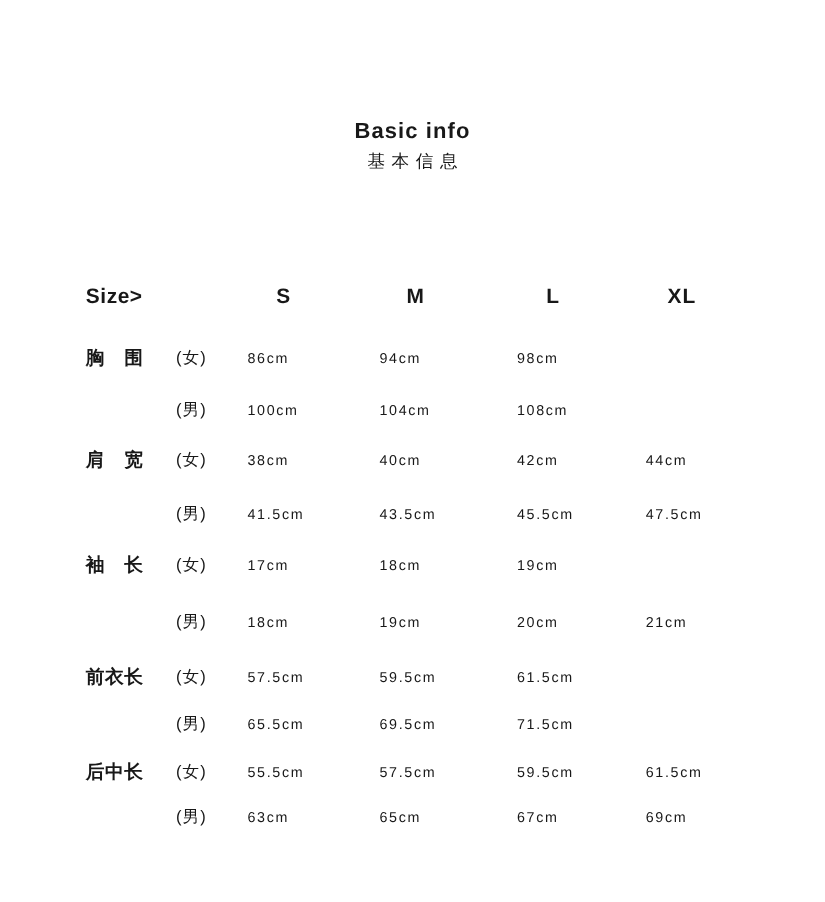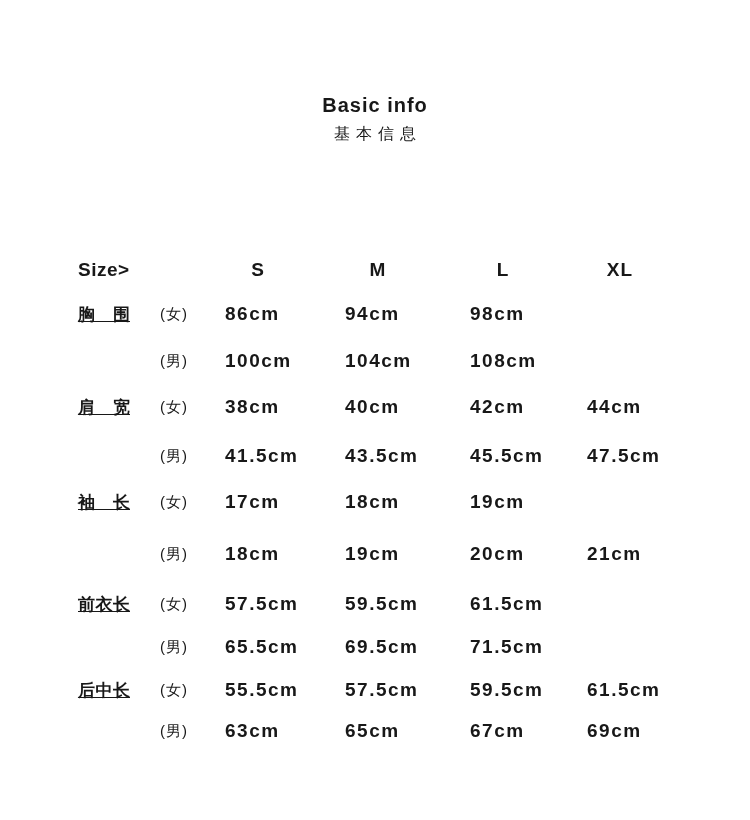--- a/index.html
+++ b/index.html
@@ -10,21 +10,21 @@
   body {
     width: 750px;
     height: 820px;
     position: relative;
     overflow: hidden;
     font-family: "Liberation Sans", "DejaVu Sans", sans-serif;
     color: #181818;
   }
   .title-block {
     position: absolute;
-    top: 91px;
+    top: 105px;
     left: 0;
     width: 750px;
     text-align: center;
   }
   .title-en {
     font-size: 20px;
     font-weight: 700;
     letter-spacing: 1px;
     line-height: 28px;
   }
@@ -41,21 +41,21 @@
     left: 78px;
     width: 622px;
   }
   .grid-row {
     display: grid;
     grid-template-columns: 82px 65px 120px 125px 117px 113px;
     align-items: center;
   }
   .header-row {
     height: 32px;
-    margin-bottom: 5px;
+    margin-bottom: 16px;
     font-size: 19px;
     font-weight: 700;
   }
   .corner-cell {
     grid-column: 1 / span 2;
     letter-spacing: 0.5px;
   }
   .size-head {
     display: inline-block;
     width: 66px;
@@ -68,30 +68,29 @@
   .cell-label {
     font-size: 17px;
     font-weight: 700;
   }
   .cell-label .justified {
     display: inline-block;
     width: 52px;
     text-align: justify;
     text-align-last: justify;
     white-space: nowrap;
-    text-decoration: underline;
   }
   .cell-gender {
     font-size: 15px;
     font-weight: 400;
     letter-spacing: 1px;
   }
   .cell-value {
-    font-size: 19px;
-    font-weight: 700;
+    font-size: 13px;
+    font-weight: 400;
     letter-spacing: 1.5px;
     white-space: nowrap;
   }
 </style>
 </head>
 <body>
 
 <div class="title-block">
   <div class="title-en">Basic info</div>
   <div class="title-zh">基本信息</div>

